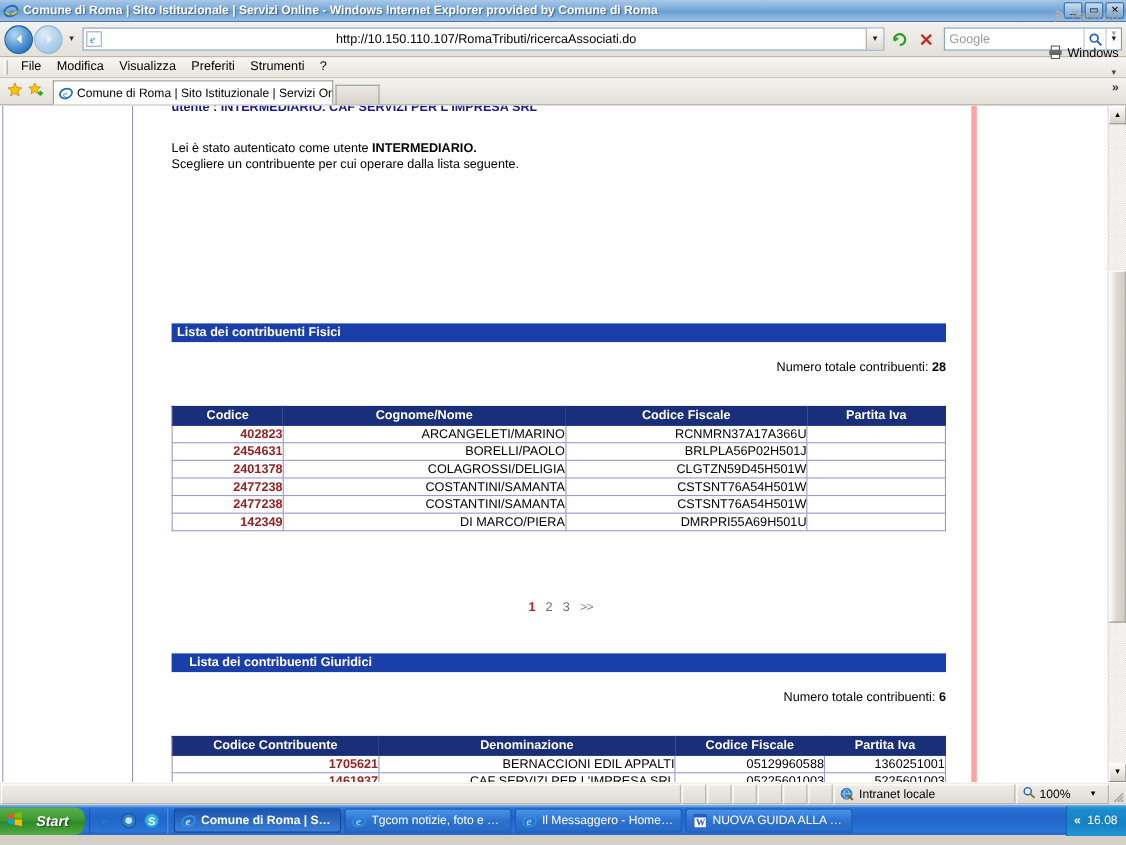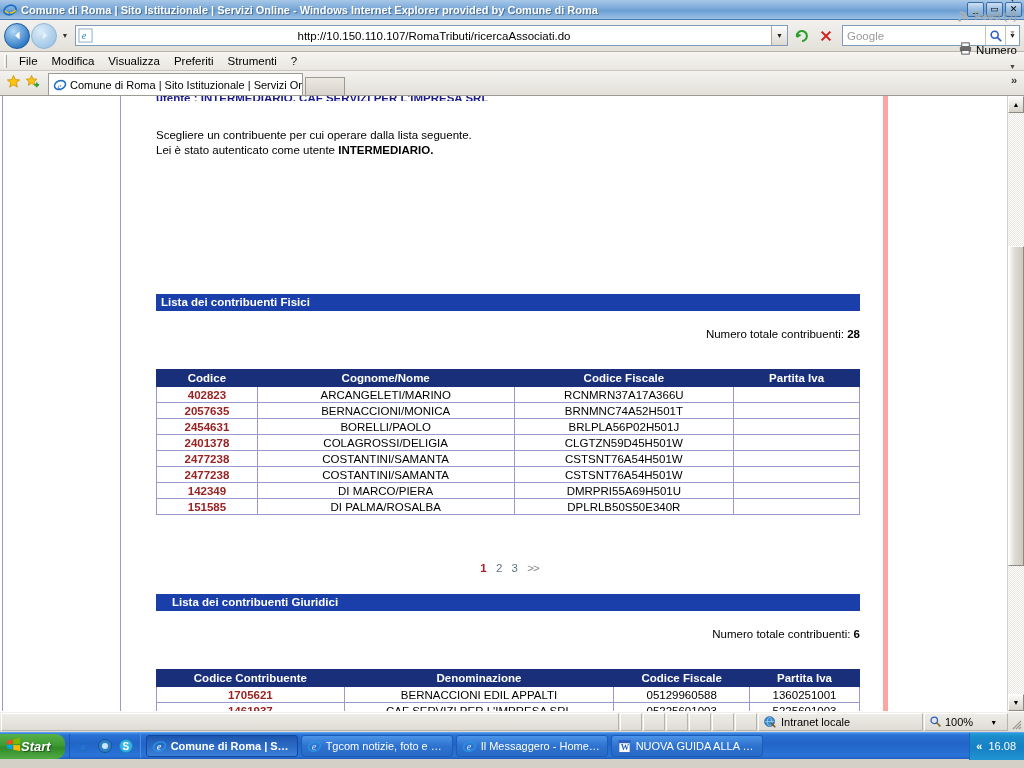--- a/index.html
+++ b/index.html
@@ -88,21 +88,21 @@
     display:flex;align-items:center;justify-content:center;
     font-size:7px; color:#222; cursor: pointer;
   }
   .nav-ico-btn {
     width: 21px; height: 21px; margin-left: 3px;
     display: flex; align-items:center; justify-content:center;
     cursor: pointer; flex-shrink: 0;
     font-size: 14px; font-weight: bold;
   }
   .search-box {
-    width: 178px; height: 21px; margin-left: 6px;
+    width: 162px; height: 21px; margin-left: 6px;
     background: #fff; border: 1px solid #7f9db9;
     display: flex; align-items: center; flex-shrink: 0;
   }
   .search-input-txt {
     flex: 1; padding-left: 4px; color: #9a9a9a; font-size: 11.5px;
     white-space: nowrap; overflow: hidden;
   }
   .search-go {
     width: 20px; height: 19px;
     border-left: 1px solid #c8c4bc;
@@ -233,21 +233,21 @@
     background: #1a2f7a;
     color: #fff; font-weight: bold;
     border: 1px solid #1a2f7a;
     padding: 2px 0;
     text-align: center;
     height: 17px;
   }
   table.grid td {
     border: 1px solid #9999cc;
     padding: 1px 0;
-    text-align: center;
+    text-align: right;
     height: 16px;
     color: #000;
     margin-top: 13px;
   }
   table.grid td.code {
     color: #992222; font-weight: bold; cursor: pointer;
   }
   .pager {
     position: absolute;
     width: 704px; text-align: center;
@@ -315,21 +315,21 @@
   .zone-ico { width:14px;height:14px; flex-shrink:0;}
 
   
   .taskbar {
     height: 27px;
     background: linear-gradient(to bottom, #3f8dea 0%, #2a72d4 8%, #2264c8 40%, #2a74d8 88%, #1f5ec0 100%);
     display: flex; align-items: center;
     border-top: 1px solid #5ba0f0;
   }
   .start-btn {
-    height: 25px; display:flex; align-items:center; gap:0;
+    height: 25px; display:flex; align-items:center; gap:12px;
     padding: 0 14px 0 6px; margin-right: 4px;
     background: linear-gradient(to bottom,#58b04a 0%,#3d9b33 45%,#2f8a28 55%,#52ab45 100%);
     border-radius: 0 9px 9px 0;
     color: #fff; font-weight: bold; font-size: 13px;
     font-style: italic;
     text-shadow: 1px 1px 1px rgba(0,0,0,0.45);
     cursor: pointer;
   }
   .quicklaunch {
     display:flex; align-items:center; gap:5px;
@@ -497,39 +497,39 @@
     <span class="cmd-caret" style="color:#aaa6a0">▼</span>
 
     <span class="cmd-btn">
       <span>
         <svg width="15" height="15" viewBox="0 0 16 16">
           <rect x="4" y="2" width="8" height="4" fill="#fff" stroke="#555"></rect>
           <rect x="2" y="6" width="12" height="5" rx="1" fill="#6b6b6b"></rect>
           <rect x="4" y="10" width="8" height="4" fill="#fff" stroke="#555"></rect>
         </svg>
       </span>
-      <span>Numero</span>
+      <span>Windows</span>
     </span>
     <span class="cmd-caret">▼</span>
     <span class="chev-more">»</span>
   </div>
 </div>
 
 <div class="viewport">
   <div class="page-canvas">
     <div class="page-frame">
       <div class="content-inner">
 
         <div class="cut-header">utente : INTERMEDIARIO,  CAF SERVIZI PER L'IMPRESA SRL</div>
 
         <div class="intro">
-          <div>Scegliere un contribuente per cui operare dalla lista seguente.</div>
           <div>
             <span>Lei è stato autenticato come utente </span><b>INTERMEDIARIO.</b>
           </div>
+          <div>Scegliere un contribuente per cui operare dalla lista seguente.</div>
         </div>
 
         <div class="section-bar" style="top:198px;">Lista dei contribuenti Fisici</div>
 
         <div class="total-line" style="top:232px;">
           <span>Numero totale contribuenti: </span><b>28</b>
         </div>
 
         <table class="grid" style="top:273px;padding-left:36px;">
           <colgroup>
@@ -547,26 +547,20 @@
             </tr>
           </thead>
           <tbody>
             <tr>
                 <td class="code">402823</td>
                 <td>ARCANGELETI/MARINO</td>
                 <td>RCNMRN37A17A366U</td>
                 <td></td>
               </tr>
             <tr>
-                <td class="code">2057635</td>
-                <td>BERNACCIONI/MONICA</td>
-                <td>BRNMNC74A52H501T</td>
-                <td></td>
-              </tr>
-            <tr>
                 <td class="code">2454631</td>
                 <td>BORELLI/PAOLO</td>
                 <td>BRLPLA56P02H501J</td>
                 <td></td>
               </tr>
             <tr>
                 <td class="code">2401378</td>
                 <td>COLAGROSSI/DELIGIA</td>
                 <td>CLGTZN59D45H501W</td>
                 <td></td>
@@ -582,30 +576,24 @@
                 <td>COSTANTINI/SAMANTA</td>
                 <td>CSTSNT76A54H501W</td>
                 <td></td>
               </tr>
             <tr>
                 <td class="code">142349</td>
                 <td>DI MARCO/PIERA</td>
                 <td>DMRPRI55A69H501U</td>
                 <td></td>
               </tr>
-            <tr>
-                <td class="code">151585</td>
-                <td>DI PALMA/ROSALBA</td>
-                <td>DPLRLB50S50E340R</td>
-                <td></td>
-              </tr>
           </tbody>
         </table>
 
-        <div class="pager" style="top:466px;">
+        <div class="pager" style="top:450px;">
           <span class="pg-cur">1</span>
           <span class="pg-lnk">2</span>
           <span class="pg-lnk">3</span>
           <span class="pg-next">&gt;&gt;</span>
         </div>
 
         <div class="section-bar" style="top:498px;padding-left:16px;">Lista dei contribuenti Giuridici</div>
 
         <div class="total-line" style="top:532px;">
           <span>Numero totale contribuenti: </span><b>6</b>

